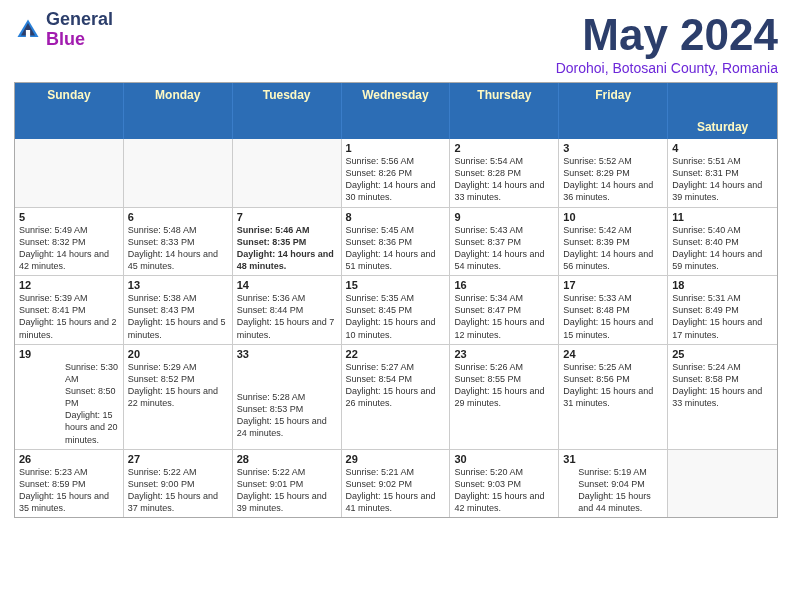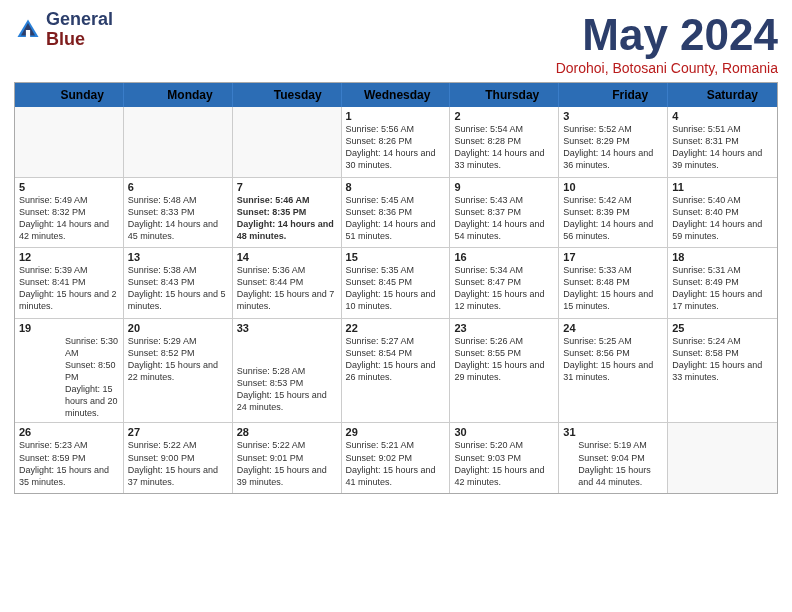--- a/index.html
+++ b/index.html
@@ -27,56 +27,56 @@
       display: flex;
       align-items: center;
       gap: 4px;
     }
     .logo-text {
       font-size: 18px;
       font-weight: bold;
       line-height: 1.1;
     }
     .logo-general { color: #2c3e6b; }
-    .logo-blue { color: #7f1d1d; }
+    .logo-blue { color: #a21caf; }
     .logo-icon {
       width: 28px;
       height: 28px;
     }
     .title-block {
       text-align: right;
     }
     .main-title {
       font-size: 44px;
       font-weight: bold;
       color: #2c3e6b;
     }
     .subtitle {
       font-size: 14px;
-      color: #b91c1c;
+      color: #6d28d9;
     }
     .calendar {
       flex: 1;
       display: flex;
       flex-direction: column;
     }
     .cal-header-row {
       display: grid;
       grid-template-columns: repeat(7, 1fr);
       background: #2c6db5;
     }
     .cal-header-cell {
-      color: #000000;
+      color: #fef9c3;
       font-weight: bold;
       font-size: 12px;
-      text-align: right;
-      padding: 5px 19px;
+      text-align: center;
+      padding: 5px 8px;
       border-right: 1px solid #3a7dc9;
     }
-    .cal-header-cell:last-child { border-right: none; }
+    .cal-header-cell:last-child { border-right: none; margin-top: 32px; }
     .cal-body {
       flex: 1;
       display: flex;
       flex-direction: column;
     }
     .cal-row {
       display: grid;
       grid-template-columns: repeat(7, 1fr);
       flex: 1;
       border-bottom: 1px solid #ccc;

